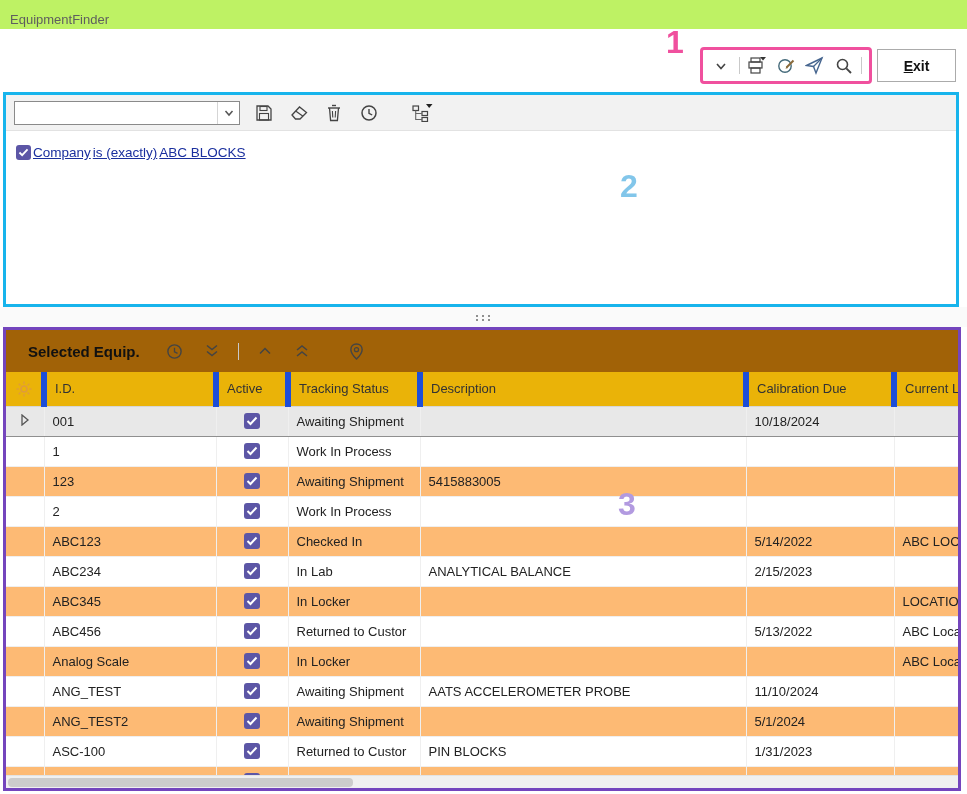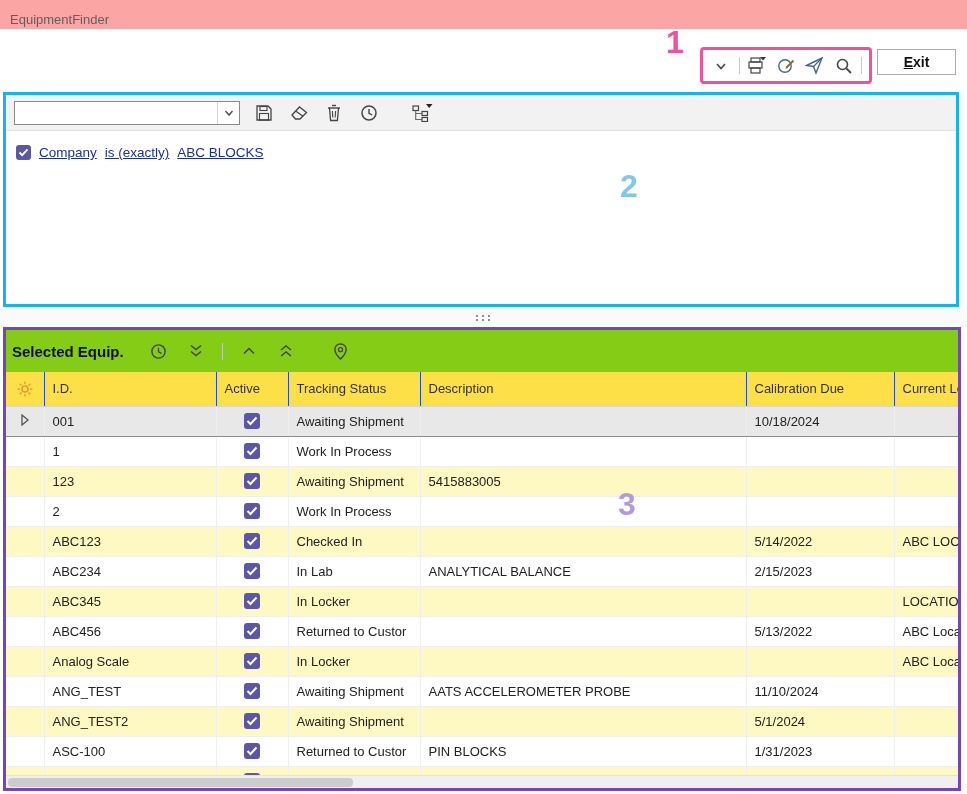--- a/index.html
+++ b/index.html
@@ -2,88 +2,88 @@
 <html><head>
 <meta charset="utf-8">
 <style>
   * { margin:0; padding:0; box-sizing:border-box; }
   html,body { background:#ffffff; }
   body { font-family:"Liberation Sans", sans-serif; color:#1a1a1a; }
 
   .app { position:relative; width:967px; height:794px; background:#ffffff; overflow:hidden; }
 
   
-  .titlebar { position:absolute; left:0; top:0; width:100%; height:29px; background:#fca5a5; }
+  .titlebar { position:absolute; left:0; top:0; width:100%; height:29px; background:#bef264; }
   .titlebar span { position:absolute; left:10px; top:12px; font-size:13px; color:#5f5f5f; }
 
   
   .headerband { position:absolute; left:0; top:40px; width:100%; height:52px; background:#ffffff; }
   .page-title { position:absolute; left:10px; top:17px; font-size:16px; font-weight:bold; color:#111; white-space:nowrap; }
 
   .ann { position:absolute; font-weight:bold; font-size:32px; line-height:1; }
   .ann-1 { left:666px; top:-14px; color:#f0509e; }
 
   .hdr-toolbar { position:absolute; left:700px; top:7px; width:172px; height:37px;
     border:3px solid #f0509e; border-radius:4px; background:#ffffff;
     display:flex; align-items:center; justify-content:space-evenly; }
   .icon { display:inline-flex; align-items:center; justify-content:center; width:22px; height:22px; }
   .vsep { width:1px; height:17px; background:#c9c9c9; }
 
-  .exit-btn { position:absolute; left:877px; top:9px; width:79px; height:26px; background:#ffffff;
+  .exit-btn { position:absolute; left:877px; top:9px; width:79px; height:33px; background:#ffffff;
     border:1px solid #ababab; font-family:"Liberation Sans", sans-serif; font-size:14px; font-weight:bold; color:#111; }
   .exit-btn .accel { text-decoration:underline; }
 
   
   .sel-panel { position:absolute; left:3px; top:92px; width:956px; height:215px;
     border:3px solid #17b4ec; background:#ffffff; }
   .tabs { display:flex; height:29px; border-bottom:1px solid #dcdcdc; padding-left:6px; background:#fff; }
   .tab { padding:0 13px; font-size:13px; color:#333; line-height:26px; white-space:nowrap;
     border-bottom:3px solid transparent; margin-bottom:-1px; cursor:default; }
   .tab.active { border-bottom-color:#17b4ec; color:#000; }
 
   .qtoolbar { height:36px; background:#f2f2f2; border-bottom:1px solid #e2e2e2;
     display:flex; align-items:center; padding-left:8px; gap:13px; }
   .combo { width:226px; height:24px; background:#fff; border:1px solid #8a8a8a;
     display:flex; align-items:center; }
   .combo-value { flex:1; font-size:13px; padding-left:6px; color:#222; white-space:nowrap; overflow:hidden; }
   .combo-btn { width:22px; height:100%; display:flex; align-items:center; justify-content:center; border-left:1px solid #d5d5d5; }
   .ml { margin-left:18px; }
 
   .cond-area { position:relative; padding:14px 10px; }
-  .cond-line { display:flex; align-items:center; gap:8px; margin-bottom:11px; font-size:13.5px; }
+  .cond-line { display:flex; align-items:center; gap:2px; margin-bottom:11px; font-size:13.5px; }
   .link { color:#1a2f9e; text-decoration:underline; white-space:nowrap; cursor:default; }
   .add-cond { color:#1a2f9e; font-size:13.5px; white-space:nowrap; cursor:default; }
 
   .cb { display:inline-flex; align-items:center; justify-content:center;
     width:16px; height:16px; background:#5c56a6; border-radius:3px; flex:none; }
   .cb-sm { width:15px; height:15px; }
 
   .ann-2 { left:614px; top:75px; color:#82c6ea; }
 
   
   .splitter { position:absolute; left:0; top:307px; width:100%; height:20px; background:#fafafa;
     display:flex; align-items:center; justify-content:center; }
   .grip { width:19px; height:7px;
     background-image:radial-gradient(circle, #8f8f8f 1.2px, transparent 1.4px);
     background-size:6px 4px; }
 
   
   .grid-panel { position:absolute; left:3px; top:327px; width:958px; height:464px;
     border:3px solid #7445bd; background:#ffffff; overflow:hidden; }
-  .grid-head { height:42px; display:flex; align-items:center; padding-left:6px; background:#84cc16; }
+  .grid-head { height:42px; display:flex; align-items:center; padding-left:22px; background:#a16207; }
   .grid-title { font-size:15px; font-weight:bold; color:#111; white-space:nowrap; }
   .gh-icons { display:flex; align-items:center; gap:15px; margin-left:24px; }
 
   .grid-wrap { position:absolute; left:0; top:42px; right:0; bottom:0; overflow:hidden; }
   table { border-collapse:collapse; table-layout:fixed; width:1046px; font-size:13px; color:#222; }
-  th { height:34px; font-weight:normal; text-align:left; padding:0 8px; color:#333; background:#fde047;
-    border-bottom:1px solid #d6d6d6; border-right:1px solid #1d4ed8; white-space:nowrap; overflow:hidden; }
+  th { height:34px; font-weight:normal; text-align:left; padding:0 8px; color:#333; background:#eab308;
+    border-bottom:1px solid #d6d6d6; border-right:6px solid #1d4ed8; white-space:nowrap; overflow:hidden; }
   td { height:30px; padding:0 8px; border-bottom:1px solid #efefef; border-right:1px solid #efefef;
     white-space:nowrap; overflow:hidden; background:#fff; }
-  tr.alt td { background:#fef9c3; }
+  tr.alt td { background:#fdba74; }
   tr.selected td { background:#e8e8e8; border-top:1px solid #8f8f8f; border-bottom:1px solid #8f8f8f; }
   .col-sel { text-align:center; padding:0 2px; }
   .col-active { text-align:center; }
   td.col-active .cb { vertical-align:middle; }
 
   .ann-3 { left:612px; top:158px; color:#b29ae0; }
 
   .hscroll { position:absolute; left:0; bottom:0; width:100%; height:13px; background:#f0f0f0; border-top:1px solid #e3e3e3; }
   .hthumb { position:absolute; left:2px; top:2px; width:345px; height:9px; background:#cccccc; border-radius:4px; }
 </style>

